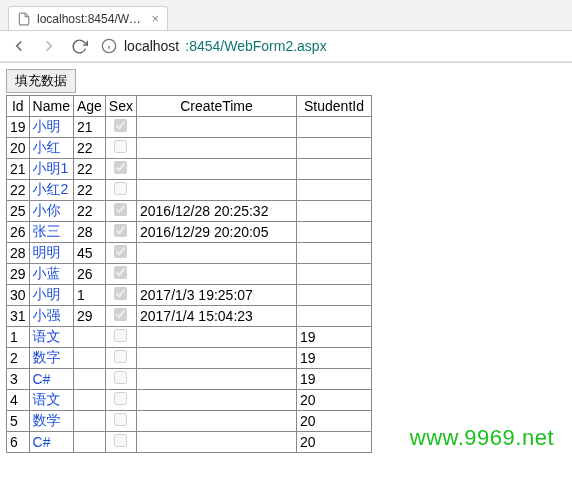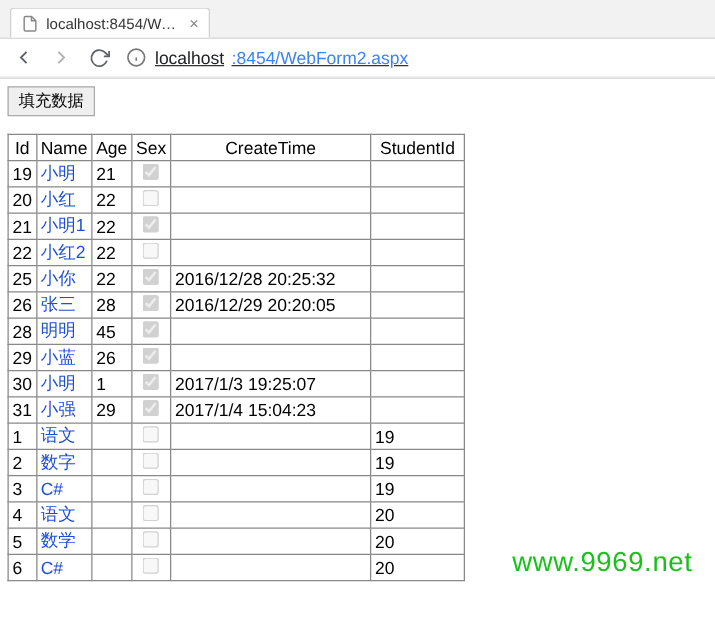--- a/index.html
+++ b/index.html
@@ -51,34 +51,33 @@
       display: flex; align-items: center; justify-content: center;
     }
     .nav-icon.disabled { color: #b0b0b0; }
     .url-bar {
       display: flex;
       align-items: center;
       gap: 6px;
       font-size: 14px;
       color: #333;
       flex: 0 1 auto;
-      text-decoration: underline;
     }
     .url-bar .info-icon { color: #777; }
     .url-bar .host { color: #202124; }
-    .url-bar .path { color: #3b82f6; }
+    .url-bar .path { color: #0f766e; }
     .content { padding: 6px; }
     .fill-btn {
       font-family: Liberation Sans, sans-serif;
       font-size: 13px;
       padding: 2px 8px;
       background: #efefef;
       border: 1px solid #aaa;
       cursor: pointer;
-      margin-bottom: 14px;
+      margin-bottom: 2px;
     }
     table.data {
       border-collapse: collapse;
       font-family: "SimSun","Microsoft YaHei",sans-serif;
       font-size: 14px;
     }
     table.data th, table.data td {
       border: 1px solid #888;
       padding: 1px 3px;
       text-align: left;

